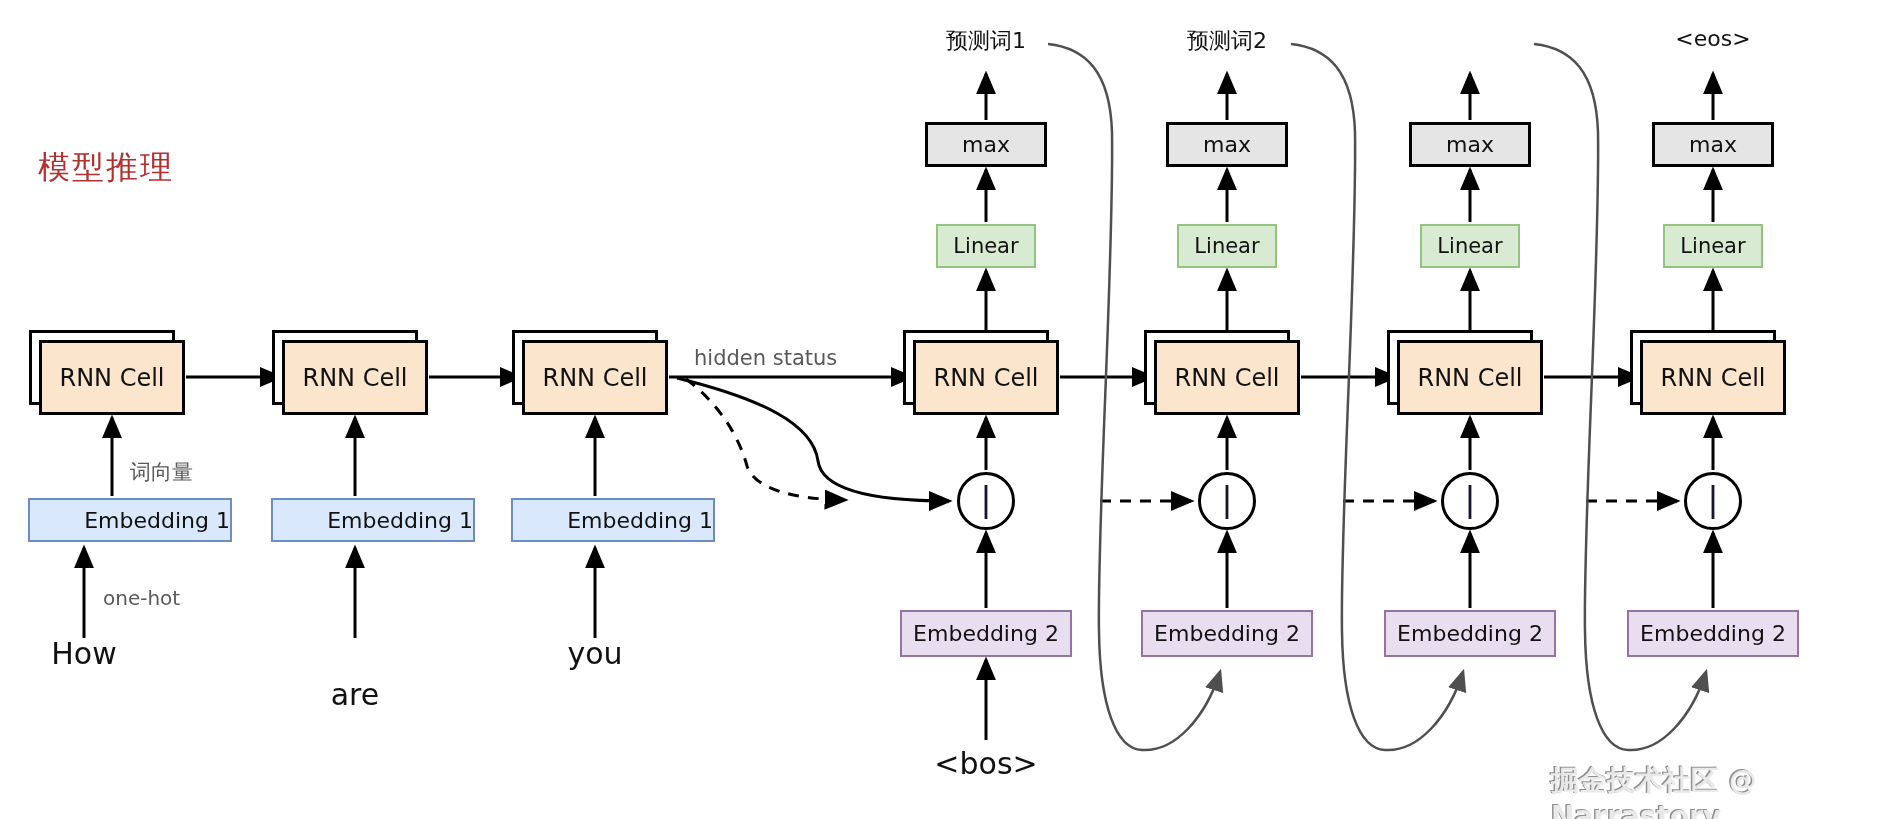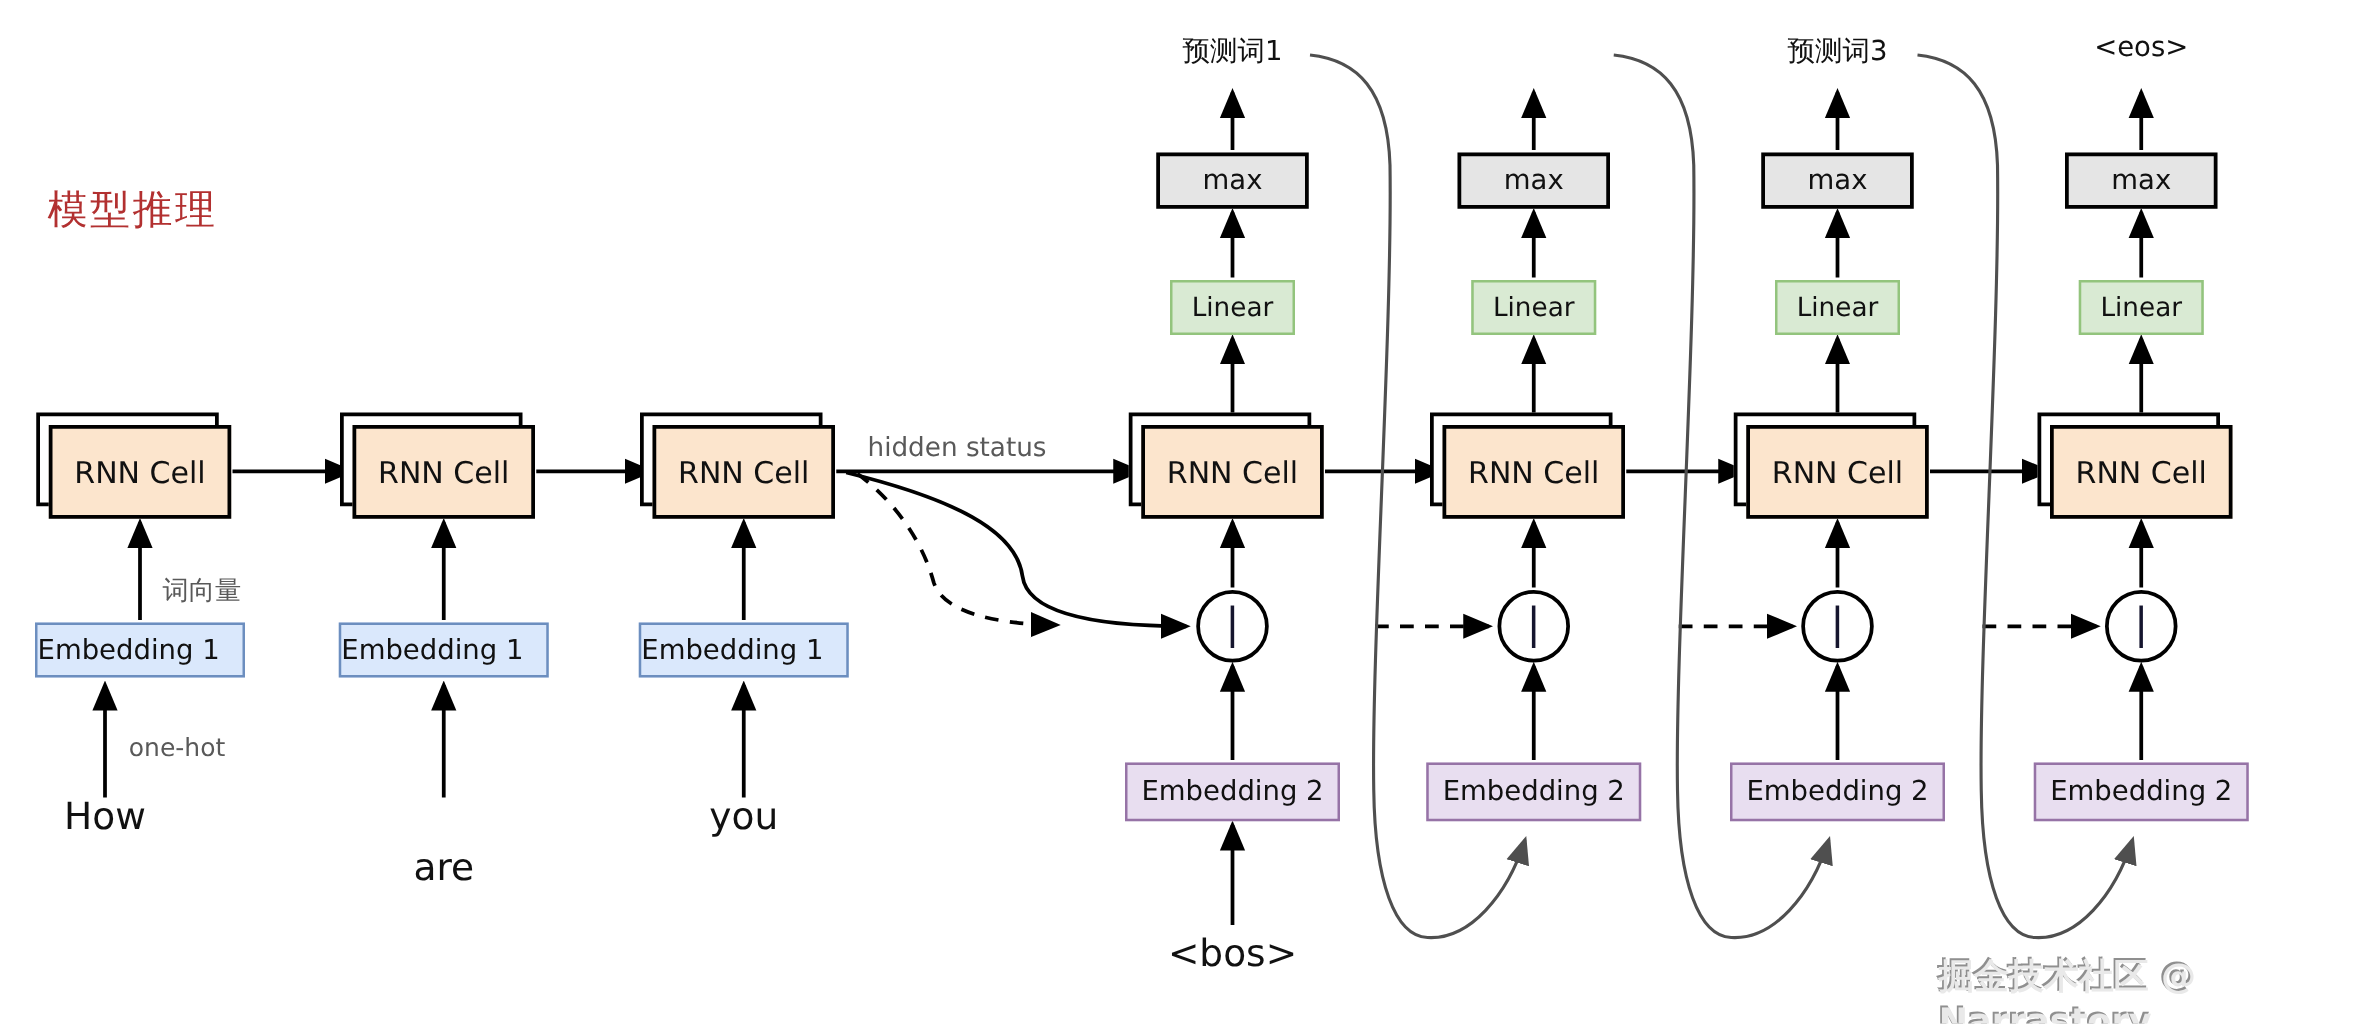--- a/index.html
+++ b/index.html
@@ -12,22 +12,22 @@
   *{box-sizing:border-box;margin:0;padding:0;}
   html,body{background:#ffffff;}
   .stage{position:relative;width:1890px;height:819px;background:#ffffff;overflow:hidden;
          font-family:"DejaVu Sans","Liberation Sans",sans-serif;color:#111;}
   .wires{position:absolute;left:0;top:0;z-index:1;}
   .abs{position:absolute;z-index:2;}
   .page-title{font-size:32px;letter-spacing:2px;color:var(--c-title);}
   .rnn-back{width:146px;height:75px;background:#ffffff;border:3px solid var(--c-rnn_border);}
   .rnn-front{width:146px;height:75px;background:var(--c-rnn_fill);border:3px solid var(--c-rnn_border);
              display:flex;align-items:center;justify-content:center;font-weight:normal;font-size:24px;}
-  .emb1{width:168px;height:44px;background:var(--c-embedding1_fill);border:2.5px solid var(--c-embedding1_border);
-        display:flex;align-items:center;justify-content:flex-start;font-size:22px;}
+  .emb1{width:204px;height:44px;background:var(--c-embedding1_fill);border:2.5px solid var(--c-embedding1_border);
+        display:flex;align-items:center;justify-content:flex-end;font-size:22px;}
   .emb2{width:172px;height:47px;background:var(--c-embedding2_fill);border:2.5px solid var(--c-embedding2_border);
         display:flex;align-items:center;justify-content:center;font-size:22px;}
   .linear{width:100px;height:44px;background:var(--c-linear_fill);border:2.5px solid var(--c-linear_border);
         display:flex;align-items:center;justify-content:center;font-size:21px;}
   .maxbox{width:122px;height:45px;background:#e5e5e5;border:3px solid #000;
         display:flex;align-items:center;justify-content:center;font-size:22px;}
   .circle{width:58px;height:58px;background:#ffffff;border:3px solid #000;border-radius:50%;
         display:flex;align-items:center;justify-content:center;font-size:34px;color:#15152e;padding-bottom:4px;}
   .outlabel{width:220px;text-align:center;font-size:22px;}
   .word{width:160px;text-align:center;font-size:30px;}
@@ -156,38 +156,38 @@
       <span>RNN Cell</span>
     </div>
   <div class="abs circle" style="left:957px;top:472px;">
       <span>|</span>
     </div>
   <div class="abs emb2" style="left:900px;top:610px;">
       <span>Embedding 2</span>
     </div>
   <div class="abs boslabel" style="left:886px;top:746px;">&lt;bos&gt;</div>
 
+  <div class="abs outlabel" style="left:1117px;top:26px;">预测词2</div>
   <div class="abs maxbox" style="left:1166px;top:122px;">
       <span>max</span>
     </div>
   <div class="abs linear" style="left:1177px;top:224px;">
       <span>Linear</span>
     </div>
   <div class="abs rnn-back" style="left:1144px;top:330px;"></div>
   <div class="abs rnn-front" style="left:1154px;top:340px;">
       <span>RNN Cell</span>
     </div>
   <div class="abs circle" style="left:1198px;top:472px;">
       <span>|</span>
     </div>
   <div class="abs emb2" style="left:1141px;top:610px;">
       <span>Embedding 2</span>
     </div>
 
-  <div class="abs outlabel" style="left:1360px;top:26px;">预测词3</div>
   <div class="abs maxbox" style="left:1409px;top:122px;">
       <span>max</span>
     </div>
   <div class="abs linear" style="left:1420px;top:224px;">
       <span>Linear</span>
     </div>
   <div class="abs rnn-back" style="left:1387px;top:330px;"></div>
   <div class="abs rnn-front" style="left:1397px;top:340px;">
       <span>RNN Cell</span>
     </div>

